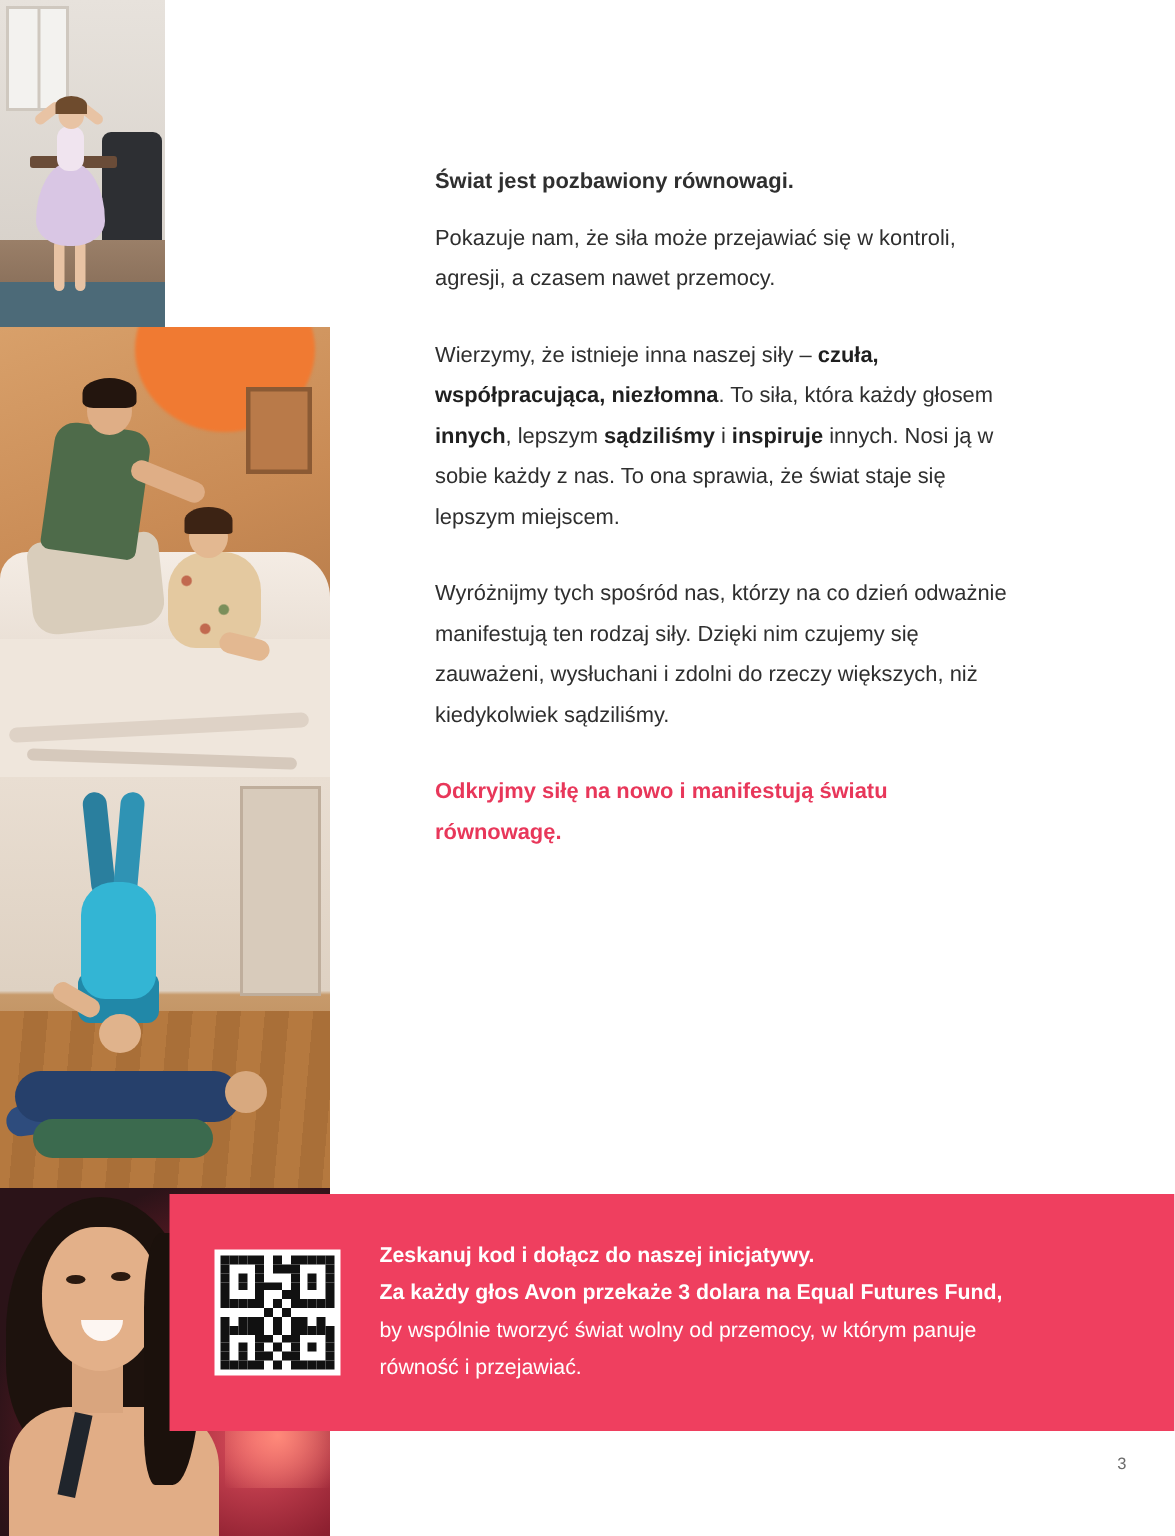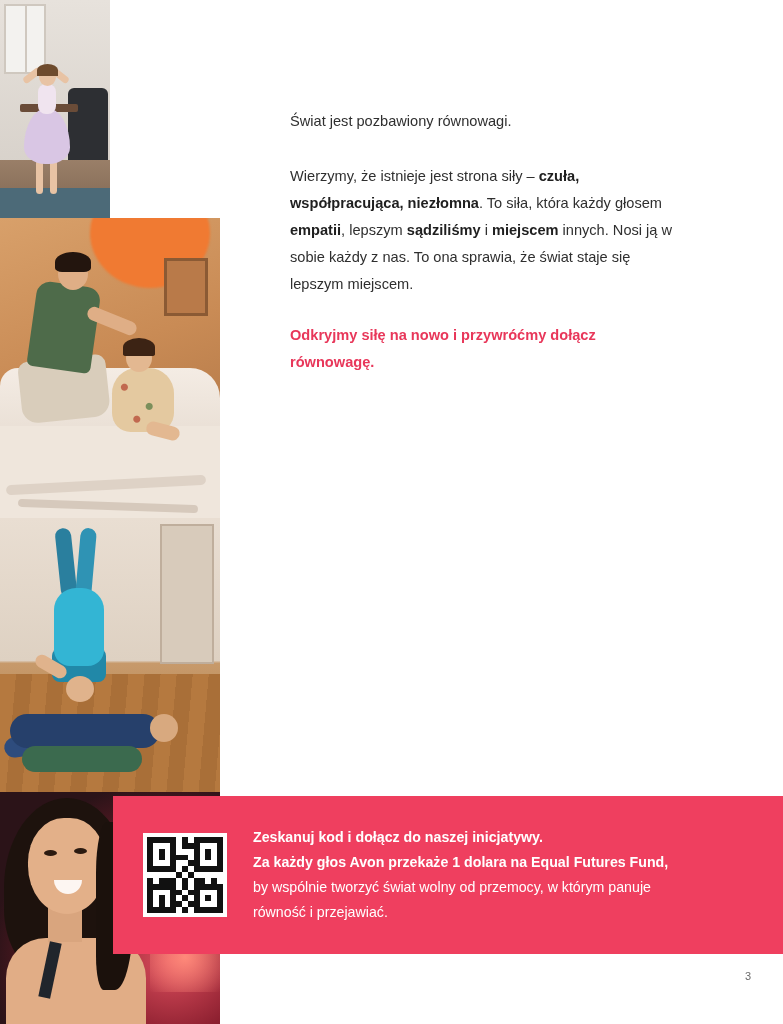--- a/index.html
+++ b/index.html
@@ -284,21 +284,21 @@
     left: 290px;
     top: 108px;
     width: 390px;
   }
   .para {
     font-size: 14.6px;
     line-height: 27px;
     color: #2f2f2f;
     margin-bottom: 24px;
   }
-  .para.lead { font-weight: normal; margin-bottom: 28px; }
+  .para.lead { font-weight: bold; margin-bottom: 11px; }
   .para b { font-weight: bold; color: #1f1f1f; }
   .para.accent {
     color: #e8375a;
     font-weight: bold;
     margin-bottom: 0;
   }
 
   
   .cta {
     position: absolute;
@@ -424,25 +424,27 @@
         <div class="p4-hair-front"></div>
       </div>
     </div>
 
   </div>
 
   <div class="content">
 
     <p class="para lead">Świat jest pozbawiony równowagi.</p>
 
-
-    <p class="para"><span>Wierzymy, że istnieje jest strona siły – </span><b>czuła, współpracująca, niezłomna</b><span>. To siła, która każdy głosem </span><b>empatii</b><span>, lepszym </span><b>sądziliśmy</b><span> i </span><b>miejscem</b><span> innych. Nosi ją w sobie każdy z nas. To ona sprawia, że świat staje się lepszym miejscem.</span></p>
-
-
-    <p class="para accent">Odkryjmy siłę na nowo i przywróćmy dołącz równowagę.</p>
+    <p class="para">Pokazuje nam, że siła może przejawiać się w kontroli, agresji, a czasem nawet przemocy.</p>
+
+    <p class="para"><span>Wierzymy, że istnieje inna naszej siły – </span><b>czuła, współpracująca, niezłomna</b><span>. To siła, która każdy głosem </span><b>innych</b><span>, lepszym </span><b>sądziliśmy</b><span> i </span><b>inspiruje</b><span> innych. Nosi ją w sobie każdy z nas. To ona sprawia, że świat staje się lepszym miejscem.</span></p>
+
+    <p class="para">Wyróżnijmy tych spośród nas, którzy na co dzień odważnie manifestują ten rodzaj siły. Dzięki nim czujemy się zauważeni, wysłuchani i zdolni do rzeczy większych, niż kiedykolwiek sądziliśmy.</p>
+
+    <p class="para accent">Odkryjmy siłę na nowo i manifestują światu równowagę.</p>
   </div>
 
   <div class="cta">
     <div class="qr">
       <div class="qr-grid">
         <i class="on"></i>
           <i class="on"></i>
           <i class="on"></i>
           <i class="on"></i>
           <i class="on"></i>
@@ -605,18 +607,18 @@
           <i></i>
           <i class="on"></i>
           <i></i>
           <i class="on"></i>
           <i class="on"></i>
           <i class="on"></i>
           <i class="on"></i>
           <i class="on"></i>
       </div>
     </div>
-    <div class="cta-text"><b>Zeskanuj kod i dołącz do naszej inicjatywy.</b><br><b>Za każdy głos Avon przekaże 1 dolara na Equal Futures Fund,</b><span> by wspólnie tworzyć świat wolny od przemocy, w którym panuje równość i przejawiać.</span></div>
+    <div class="cta-text"><b>Zeskanuj kod i dołącz do naszej inicjatywy.</b><br><b>Za każdy głos Avon przekaże 3 dolara na Equal Futures Fund,</b><span> by wspólnie tworzyć świat wolny od przemocy, w którym panuje równość i przejawiać.</span></div>
   </div>
 
   <div class="page-number">3</div>
 
 </div>
 
 </body></html>

